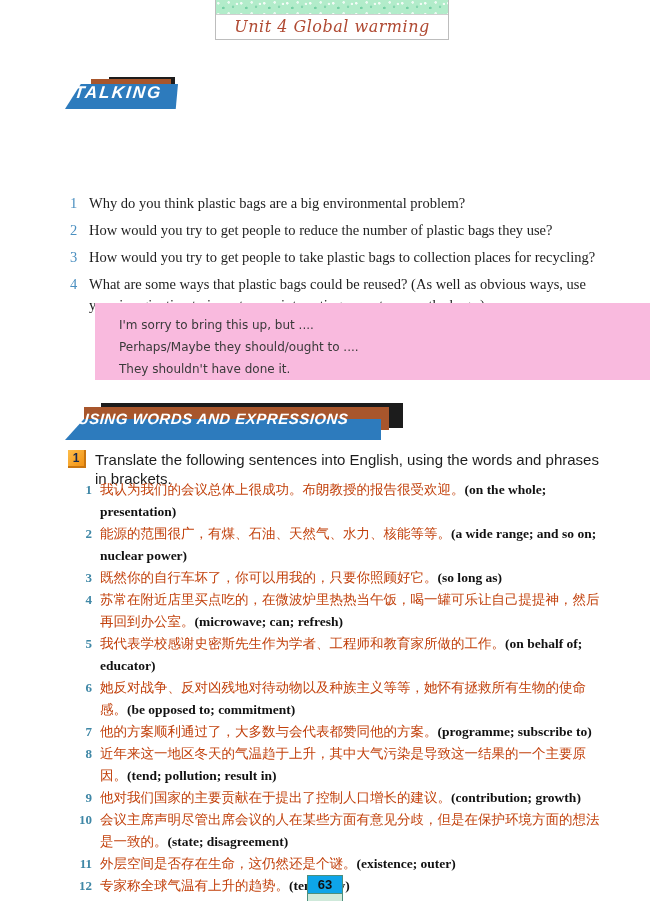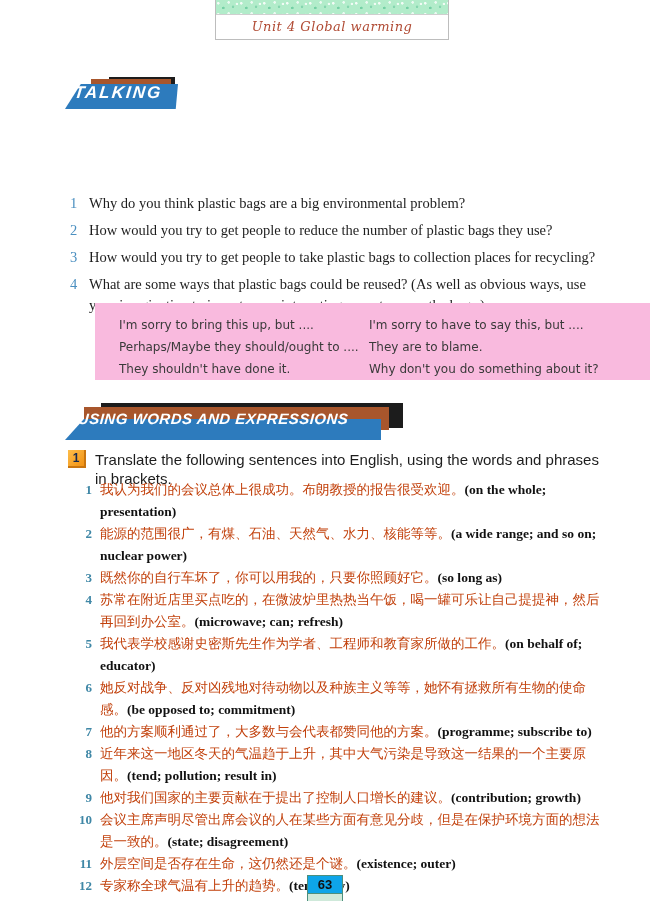--- a/index.html
+++ b/index.html
@@ -18,21 +18,21 @@
       radial-gradient(circle at 32% 72%, rgba(110,205,160,.9) 0 1px, transparent 1.6px),
       radial-gradient(circle at 55% 22%, rgba(255,255,255,.75) 0 1px, transparent 1.6px),
       radial-gradient(circle at 74% 62%, rgba(125,210,170,.85) 0 1px, transparent 1.6px),
       radial-gradient(circle at 91% 36%, rgba(255,255,255,.8) 0 1px, transparent 1.6px);
     background-size:23px 11px;
     border-bottom:1px solid #cfcfcf;
   }
   .unit-label {
     height:24px; line-height:24px; text-align:center;
     font-family:"DejaVu Serif", serif; font-style:italic;
-    font-size:13px; color:#b04a33; letter-spacing:.5px;
+    font-size:16px; color:#b04a33; letter-spacing:.5px;
   }
 
   
   .banner { position:absolute; }
   .banner .shadow { position:absolute; background:#1c1c1c; }
   .banner .brown  { position:absolute; background:#a8562c; }
   .banner .blue   { position:absolute; background:#2d7bbd; }
   .banner .btext  {
     position:absolute; color:#ffffff; font-family:"Liberation Sans", sans-serif;
     font-weight:900; font-style:italic; white-space:nowrap;
@@ -132,25 +132,20 @@
       <span class="q-text">What are some ways that plastic bags could be reused? (As well as obvious ways, use your imagination to invent some interesting ways to reuse the bags.)</span>
     </div>
   </div>
 
   <div class="expr-box">
     <div class="expr-col">
       <div class="expr-line">I'm sorry to bring this up, but ....</div>
       <div class="expr-line">Perhaps/Maybe they should/ought to ....</div>
       <div class="expr-line">They shouldn't have done it.</div>
     </div>
-    <div class="expr-col right">
-      <div class="expr-line">I'm sorry to have to say this, but ....</div>
-      <div class="expr-line">They are to blame.</div>
-      <div class="expr-line">Why don't you do something about it?</div>
-    </div>
   </div>
 
   <div class="banner banner-using">
     <div class="shadow"></div>
     <div class="brown"></div>
     <div class="blue"></div>
     <div class="btext">USING WORDS AND EXPRESSIONS</div>
   </div>
 
   <div class="exercise-head">

